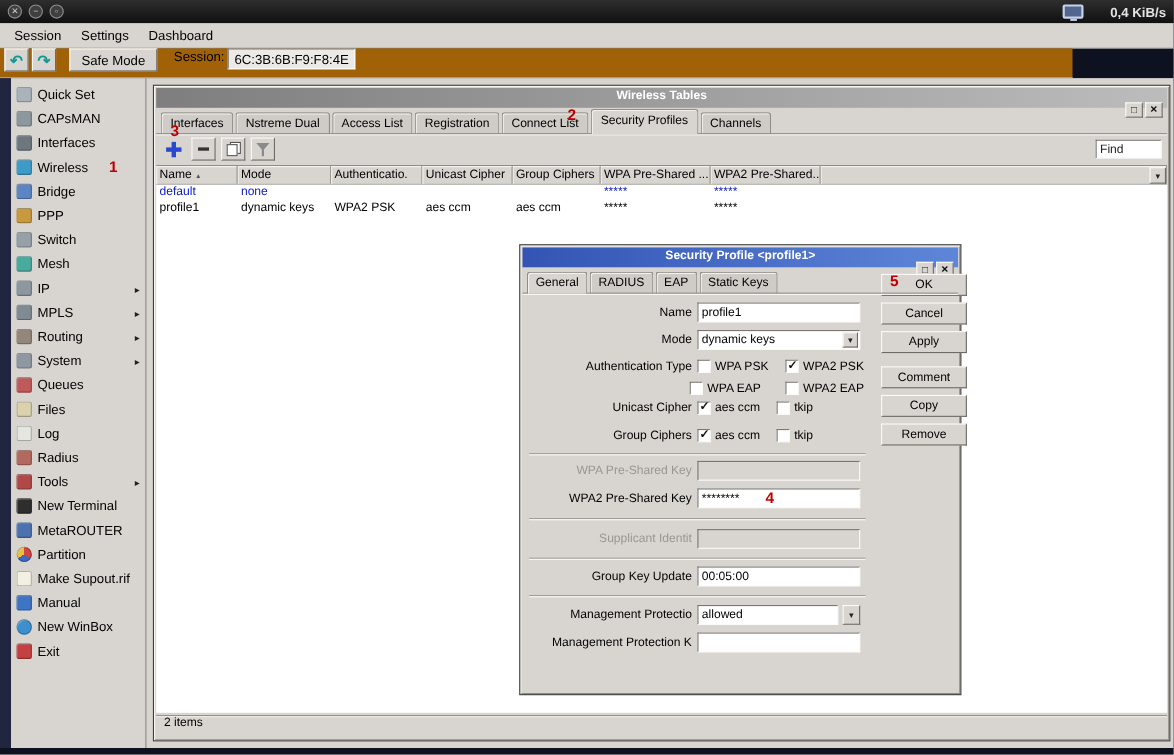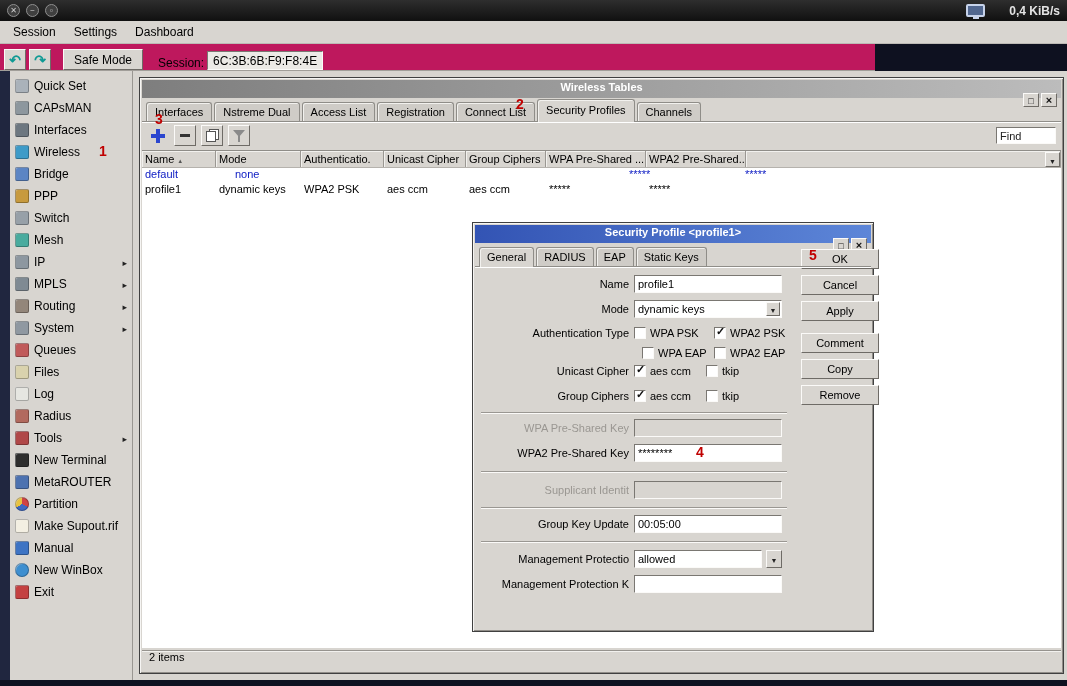--- a/index.html
+++ b/index.html
@@ -12,22 +12,22 @@
   .wcircle{width:13px;height:13px;border-radius:50%;background:#3f3f3f;border:1px solid #8f8f8f;
     margin-right:6px;color:#cfcfcf;font-size:8px;line-height:11px;text-align:center;flex:none;}
   #traffic{margin-left:auto;display:flex;align-items:center;gap:24px;color:#e3e3e3;font-size:12px;font-weight:bold;}
   .monitor{width:19px;height:13px;border:2px solid #c7d3ea;border-radius:2px;background:#51678f;position:relative;flex:none;}
   .monitor::after{content:"";position:absolute;left:5px;bottom:-4px;width:6px;height:2px;background:#c7d3ea;}
 
   
   #menubar{position:absolute;left:0;top:21px;width:1067px;height:23px;background:#d8d5d0;
     display:flex;align-items:center;padding:0 4px;border-bottom:1px solid #bdbab5;}
   .menu-item{padding:3px 9px;font-size:12px;}
-  #toolbar{position:absolute;left:0;top:44px;width:875px;height:27px;background:#be185d;
-    display:flex;align-items:flex-end;padding:0 4px;gap:3px;border-bottom:1px solid #a19e99;}
+  #toolbar{position:absolute;left:0;top:44px;width:975px;height:27px;background:#a16207;
+    display:flex;align-items:flex-start;padding:0 4px;gap:3px;border-bottom:1px solid #a19e99;}
   .raised{background:#d8d5d0;border:1px solid #6e6b66;border-top-color:#fbfaf8;border-left-color:#fbfaf8;}
   .tool-sq{width:22px;height:21px;display:flex;align-items:center;justify-content:center;}
   .undo-glyph::after{content:"↶";color:#0f9a94;font-size:14px;font-weight:bold;}
   .redo-glyph::after{content:"↷";color:#0f9a94;font-size:14px;font-weight:bold;}
   #safe-mode{height:21px;padding:0 10px;font-size:12px;margin-left:9px;display:flex;align-items:center;}
   #session-label{margin-left:12px;font-size:12px;}
   #session-box{height:19px;padding:2px 5px;font-size:12px;background:#eceae6;
     border:1px solid #7a7772;border-right-color:#fbfaf8;border-bottom-color:#fbfaf8;}
 
   
@@ -85,21 +85,21 @@
   #find-input::placeholder{color:#222;opacity:1;}
 
   #wt-table{position:absolute;left:2px;right:2px;top:72px;bottom:25px;background:#fff;border-top:1px solid #8f8d88;}
   .thead,.trow{display:grid;grid-template-columns:74px 85px 83px 82px 80px 100px 100px 1fr;}
   .thead{height:17px;background:#d8d5d0;border-bottom:1px solid #b5b2ad;}
   .th{padding:1px 3px;border-right:1px solid #9a9792;box-shadow:inset 1px 1px 0 #f2f1ee;font-size:11px;
     display:flex;align-items:center;gap:3px;overflow:hidden;white-space:nowrap;}
   .sort-icon::after{content:"▲";font-size:6px;color:#555;}
   .trow{height:15px;font-size:11px;}
   .td{padding:0 3px;overflow:hidden;white-space:nowrap;}
-  .trow.blue{color:#1220c4;gap:16px;}
+  .trow.blue{color:#1220c4;}
   #header-dd{position:absolute;right:1px;top:1px;width:15px;height:15px;display:flex;align-items:center;justify-content:center;}
   .dd-glyph::after{content:"▼";font-size:7px;color:#222;}
   #wt-status{position:absolute;left:2px;right:2px;bottom:2px;height:21px;border-top:1px solid #96938e;
     box-shadow:inset 0 1px 0 #f2f1ee;display:flex;padding:0 7px;font-size:11px;}
 
   
   #dialog{left:472px;top:222px;width:402px;height:410px;z-index:50;}
   #dlg-title{background:linear-gradient(to right,#3354b4,#5d86d8);}
   #dlg-tabs .tab{padding:3px 7px 4px;}
   .dlg-btn{position:absolute;left:328px;width:78px;height:20px;font-size:11px;
@@ -389,21 +389,21 @@
     <span class="cbgroup" style="left:161px">
       <span class="cb"></span>
       <span class="cblabel">WPA PSK</span>
     </span>
     <span class="cbgroup" style="left:241px">
       <span class="cb checked"></span>
       <span class="cblabel">WPA2 PSK</span>
     </span>
   </div>
   <div class="frow" style="top:121px">
-    <span class="cbgroup" style="left:169px">
+    <span class="cbgroup" style="left:154px">
       <span class="cb"></span>
       <span class="cblabel">WPA EAP</span>
     </span>
     <span class="cbgroup" style="left:241px">
       <span class="cb"></span>
       <span class="cblabel">WPA2 EAP</span>
     </span>
   </div>
   <div class="frow" style="top:139px">
     <span class="flabel">Unicast Cipher</span>

